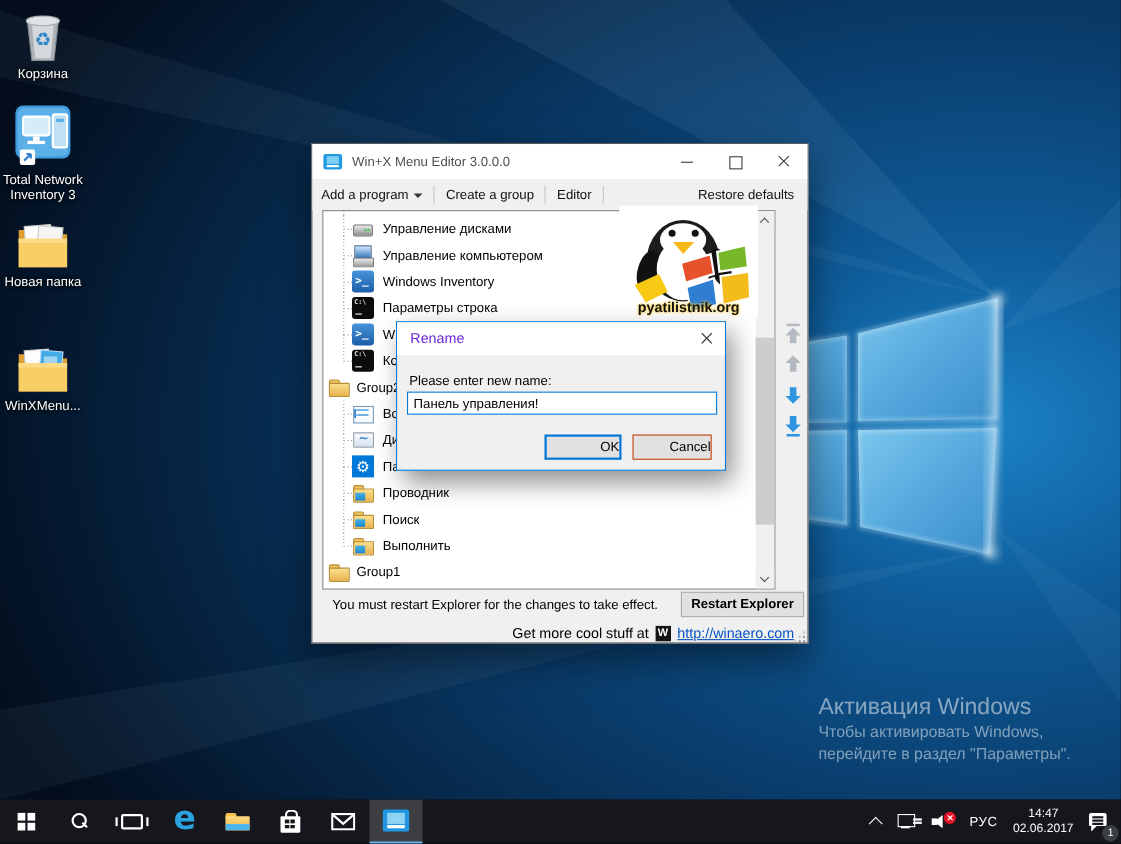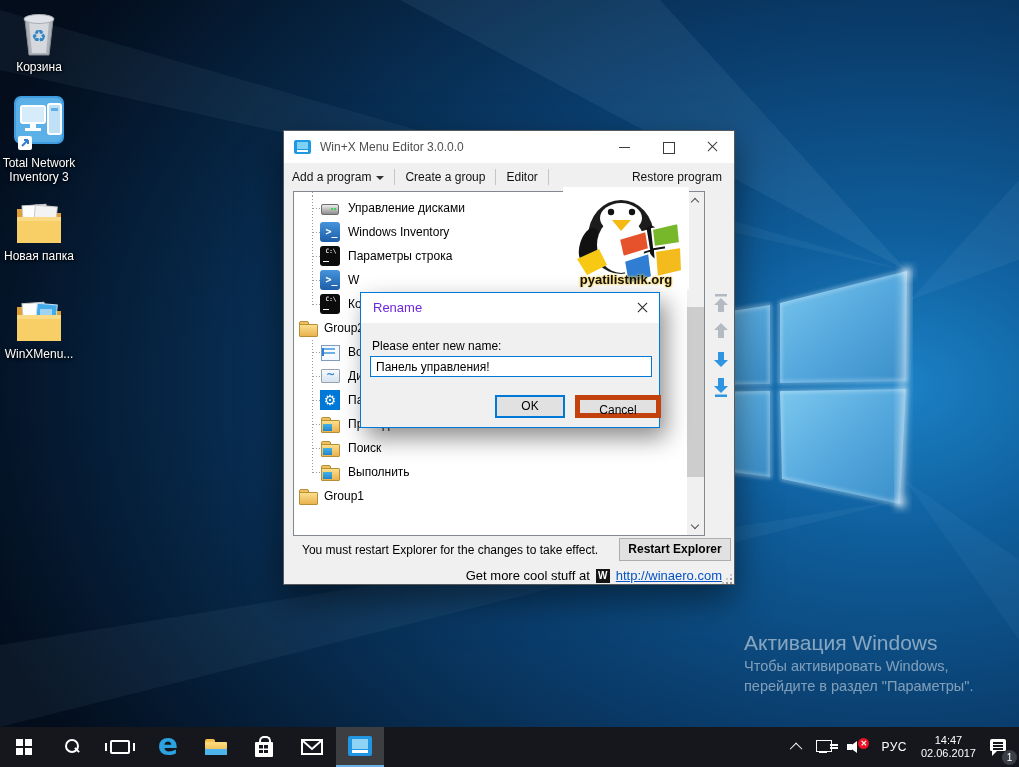--- a/index.html
+++ b/index.html
@@ -42,21 +42,21 @@
   .tbtn{padding:4px 8px;white-space:nowrap;}
   .tsep{width:1px;height:16px;background:#c6c6c6;margin:0 2px;}
   .caret{display:inline-block;margin-left:5px;width:0;height:0;border-left:4px solid transparent;border-right:4px solid transparent;border-top:4px solid #333;vertical-align:middle;}
   #tb-restore{margin-left:auto;margin-right:4px;}
 
   
   #listbox{position:absolute;left:9px;top:60px;width:412px;height:345px;background:#fff;border:1px solid #828790;overflow:hidden;}
   #tree{position:absolute;left:0;top:4px;width:393px;}
   #tree-stub{position:absolute;left:18px;top:0;width:1px;height:5px;
     background:repeating-linear-gradient(to bottom,#9a9a9a 0 1px,transparent 1px 3px);}
-  .trow{position:relative;height:24px;background-repeat:no-repeat;text-align:center;}
+  .trow{position:relative;height:24px;background-repeat:no-repeat;}
   .trow.c-mid{background-image:repeating-linear-gradient(to bottom,#9a9a9a 0 1px,transparent 1px 3px),repeating-linear-gradient(to right,#9a9a9a 0 1px,transparent 1px 3px);
     background-position:18px 0,19px 12px;background-size:1px 24px,8px 1px;}
   .trow.c-last{background-image:repeating-linear-gradient(to bottom,#9a9a9a 0 1px,transparent 1px 3px),repeating-linear-gradient(to right,#9a9a9a 0 1px,transparent 1px 3px);
     background-position:18px 0,19px 12px;background-size:1px 13px,8px 1px;}
   .ticon{position:absolute;top:2px;width:20px;height:20px;}
   .lvl1 .ticon{left:26px;} .lvl0 .ticon{left:4px;}
   .tlabel{position:absolute;top:0;line-height:24px;font-size:12px;color:#000;white-space:nowrap;}
   .lvl1 .tlabel{left:54px;} .lvl0 .tlabel{left:30px;}
 
   
@@ -118,23 +118,23 @@
   #dialog{position:absolute;left:360px;top:292px;width:300px;height:136px;background:#f0f0f0;border:1px solid #0078d7;
     box-shadow:6px 10px 22px rgba(0,0,0,.45);z-index:5;}
   #dlg-title-bar{position:absolute;left:0;top:0;width:100%;height:30px;background:#fff;}
   #dlg-title{position:absolute;left:12px;top:0;line-height:30px;font-size:13px;color:#6d28d9;}
   #dlg-close{position:absolute;right:0;top:0;width:34px;height:30px;}
   #dlg-close::before,#dlg-close::after{content:"";position:absolute;left:11px;top:14px;width:13px;height:1px;background:#222;}
   #dlg-close::before{transform:rotate(45deg);} #dlg-close::after{transform:rotate(-45deg);}
   #dlg-label{position:absolute;left:11px;top:46px;font-size:12px;color:#000;}
   #dlg-input{position:absolute;left:9px;top:63px;width:282px;height:21px;border:1px solid #0078d7;background:#fff;
     font-size:12px;color:#000;padding:0 5px;outline:none;}
-  .dlg-btn{position:absolute;top:102px;height:23px;background:#e1e1e1;font-size:12px;color:#000;text-align:center;}
+  .dlg-btn{position:absolute;top:102px;height:23px;background:#e1e1e1;font-size:12px;color:#000;text-align:right;}
   #dlg-ok{left:134px;width:70px;border:2px solid #0078d7;line-height:19px;}
-  #dlg-cancel{left:214px;width:86px;border:5px solid #c2410c;line-height:21px;}
+  #dlg-cancel{left:214px;width:72px;border:1px solid #c2410c;line-height:21px;}
 
   
   #taskbar{position:absolute;left:0;top:727px;width:1019px;height:40px;background:#15171c;z-index:8;display:flex;align-items:center;}
   .tb-slot{width:48px;height:40px;position:relative;display:flex;align-items:center;justify-content:center;}
   #tb-app{background:rgba(255,255,255,.17);border-bottom:2px solid #6ab1e8;}
   
   #ic-start{position:relative;width:16px;height:16px;}
   #ic-start::before{content:"";position:absolute;left:0;top:0;width:7px;height:7px;background:#fff;
     box-shadow:9px 0 0 #fff,0 9px 0 #fff,9px 9px 0 #fff;}
   
@@ -271,21 +271,21 @@
     <svg class="dimg" width="50" height="46" viewBox="0 0 50 46">
       <path d="M3 8 h15 l4 4 h25 v30 H3 Z" fill="#dd9f33"></path>
       <rect x="9" y="4" width="24" height="30" fill="#fdfdfd" stroke="#c9c9c9" transform="rotate(-4 21 19)"></rect>
       <rect x="20" y="5" width="22" height="30" fill="#f3f3f3" stroke="#c9c9c9" transform="rotate(5 31 20)"></rect>
       <path d="M3 16 h44 v26 H3 Z" fill="#f8cf67"></path>
       <path d="M3 16 h44 v4 H3 Z" fill="#fada85"></path>
     </svg>
     <div class="dlabel">Новая папка</div>
   </div>
 
-  <div class="dicon" style="left:0;top:299px;">
+  <div class="dicon" style="left:0;top:314px;">
     <svg class="dimg" width="50" height="46" viewBox="0 0 50 46">
       <path d="M3 8 h15 l4 4 h25 v30 H3 Z" fill="#dd9f33"></path>
       <rect x="9" y="4" width="22" height="30" fill="#fdfdfd" stroke="#c9c9c9" transform="rotate(-4 20 19)"></rect>
       <rect x="22" y="5" width="20" height="30" fill="#45aae8" stroke="#bddff5" transform="rotate(5 32 20)"></rect>
       <rect x="26" y="10" width="12" height="8" fill="#9ed3f2"></rect>
       <path d="M3 16 h44 v26 H3 Z" fill="#f8cf67"></path>
       <path d="M3 16 h44 v4 H3 Z" fill="#fada85"></path>
     </svg>
     <div class="dlabel">WinXMenu...</div>
   </div>
@@ -299,29 +299,33 @@
       <span class="capbtn" id="btn-close"></span>
     </div>
 
     <div id="toolbar">
       <span class="tbtn"><span>Add a program</span><span class="caret"></span></span>
       <span class="tsep"></span>
       <span class="tbtn">Create a group</span>
       <span class="tsep"></span>
       <span class="tbtn">Editor</span>
       <span class="tsep"></span>
-      <span class="tbtn" id="tb-restore">Restore program</span>
+      <span class="tbtn" id="tb-restore">Restore defaults</span>
     </div>
 
     <div id="listbox">
       <div id="tree-stub"></div>
       <div id="tree">
           <div class="trow lvl1 c-mid">
             <span class="ticon ic-disk"></span>
             <span class="tlabel">Управление дисками</span>
+          </div>
+          <div class="trow lvl1 c-mid">
+            <span class="ticon ic-comp"></span>
+            <span class="tlabel">Управление компьютером</span>
           </div>
           <div class="trow lvl1 c-mid">
             <span class="ticon ic-ps"></span>
             <span class="tlabel">Windows Inventory</span>
           </div>
           <div class="trow lvl1 c-mid">
             <span class="ticon ic-cmd"></span>
             <span class="tlabel">Параметры строка</span>
           </div>
           <div class="trow lvl1 c-mid">

